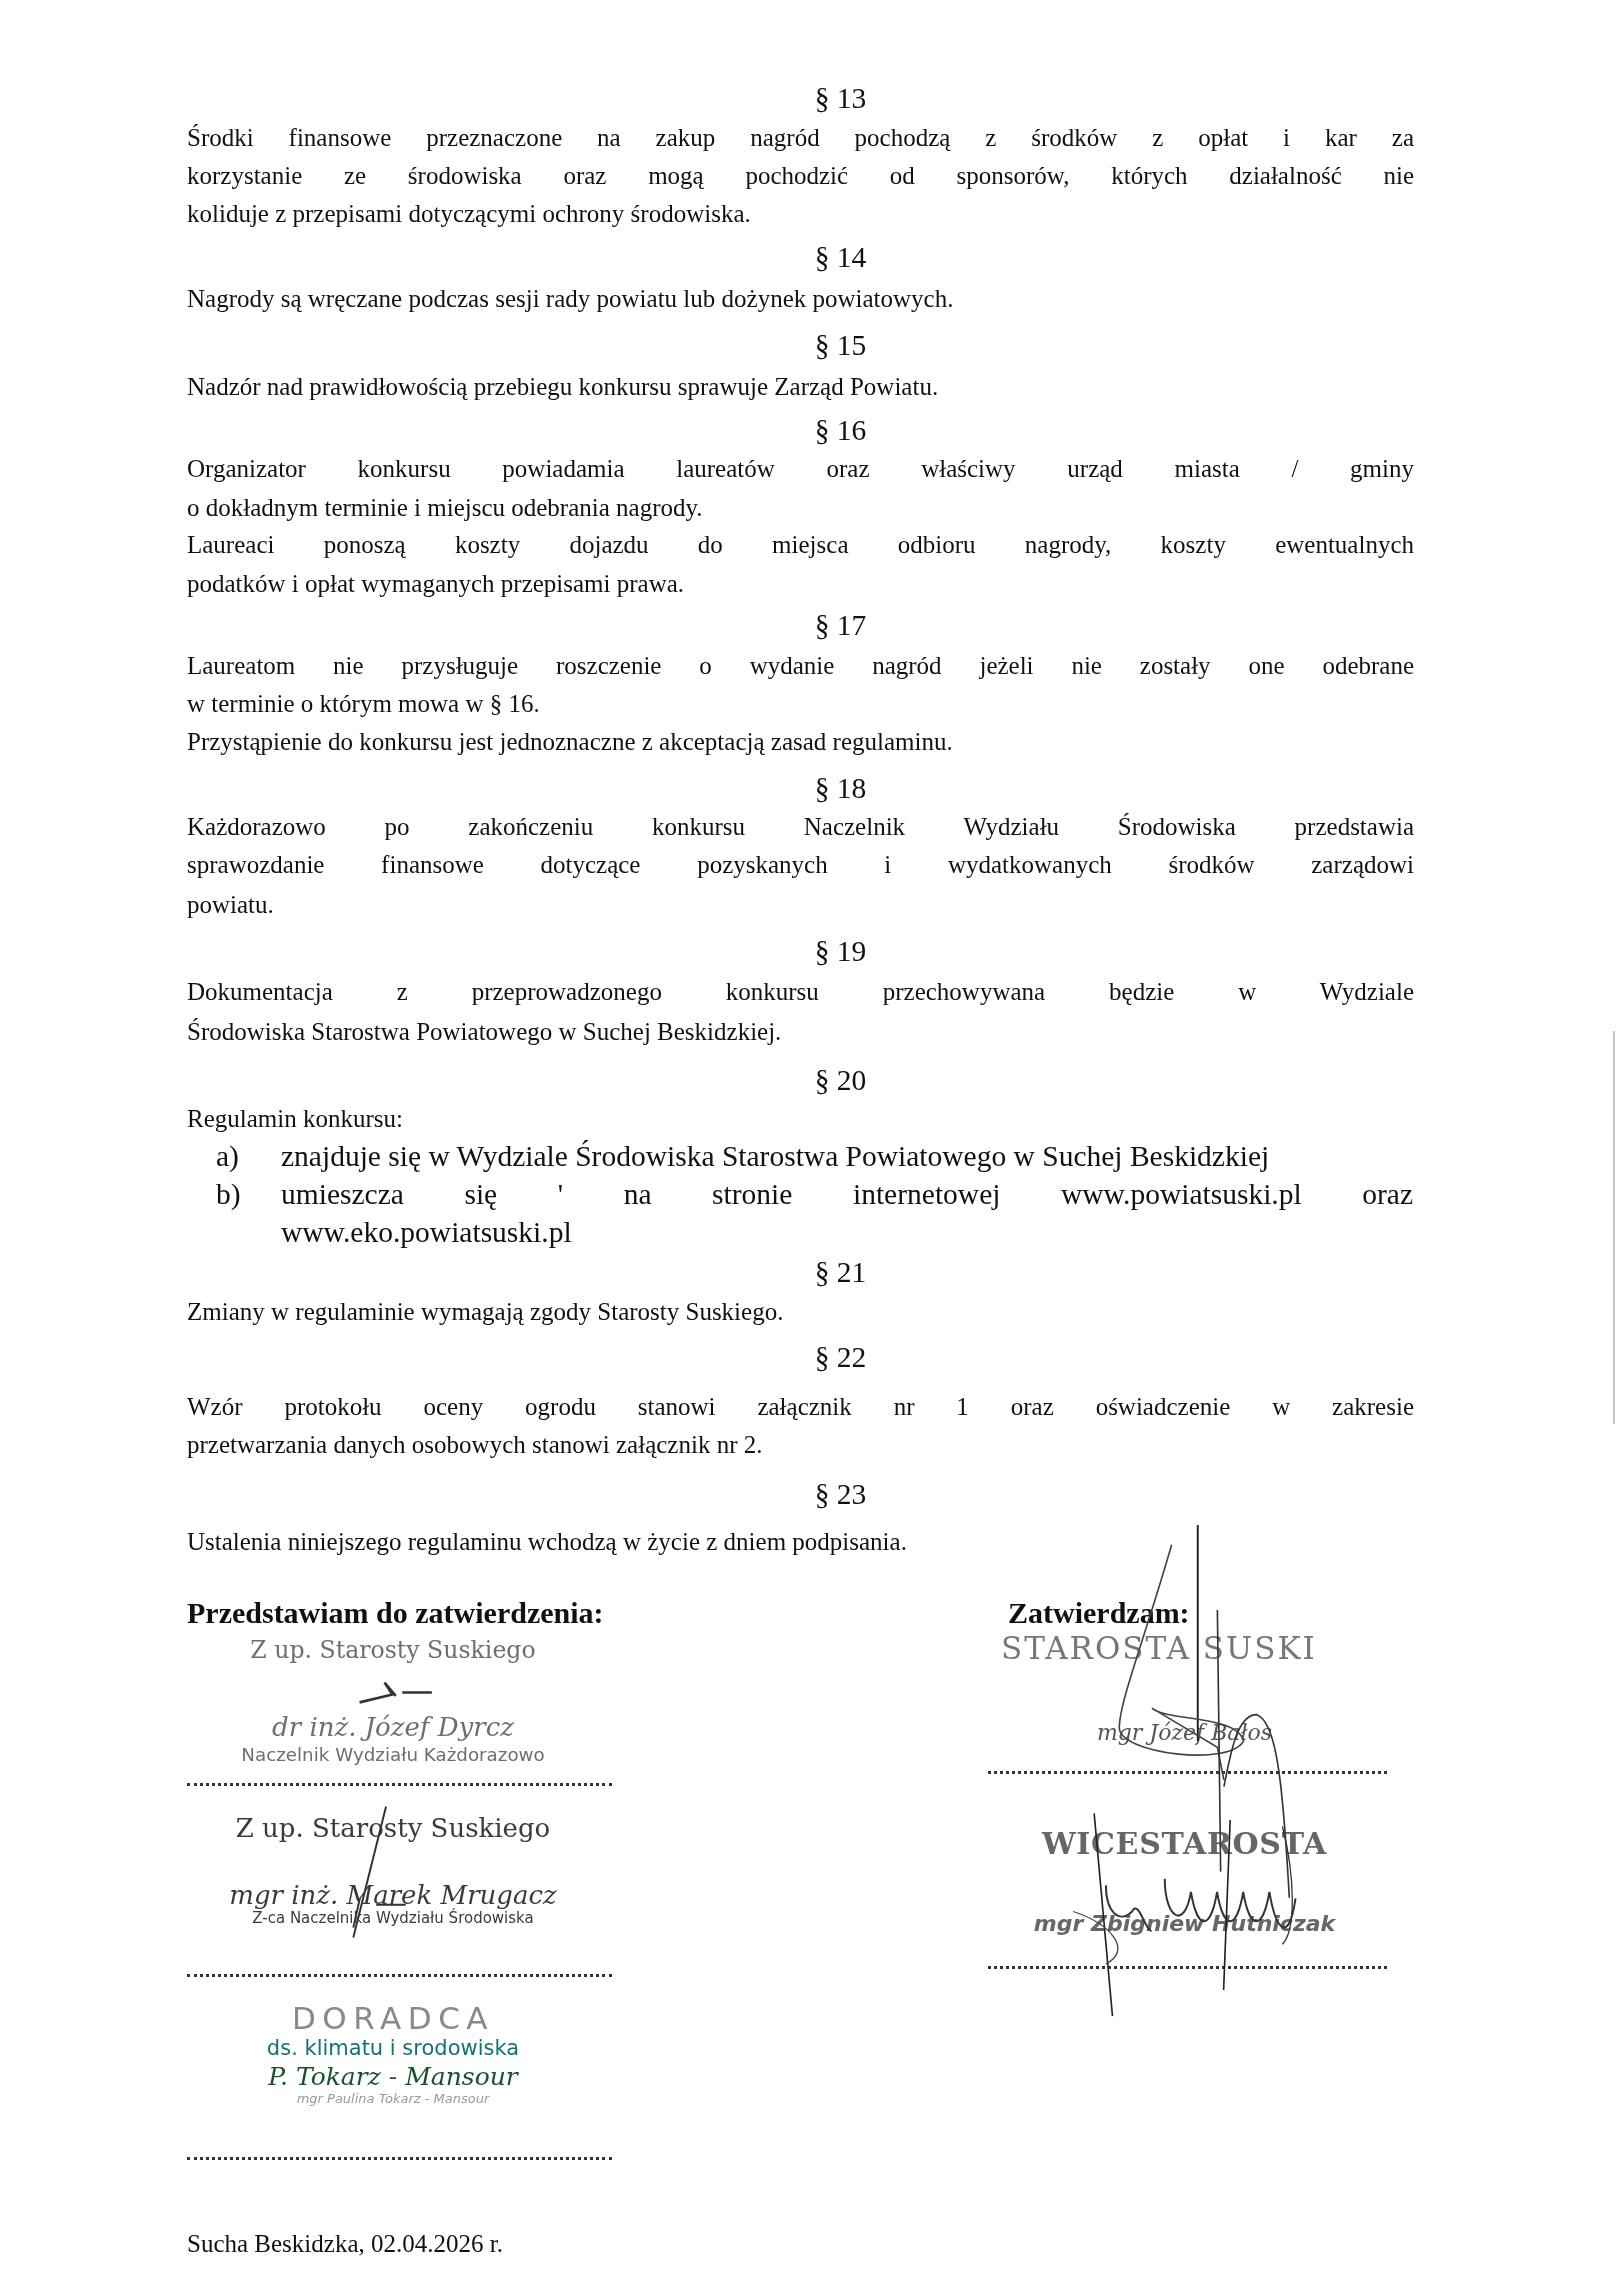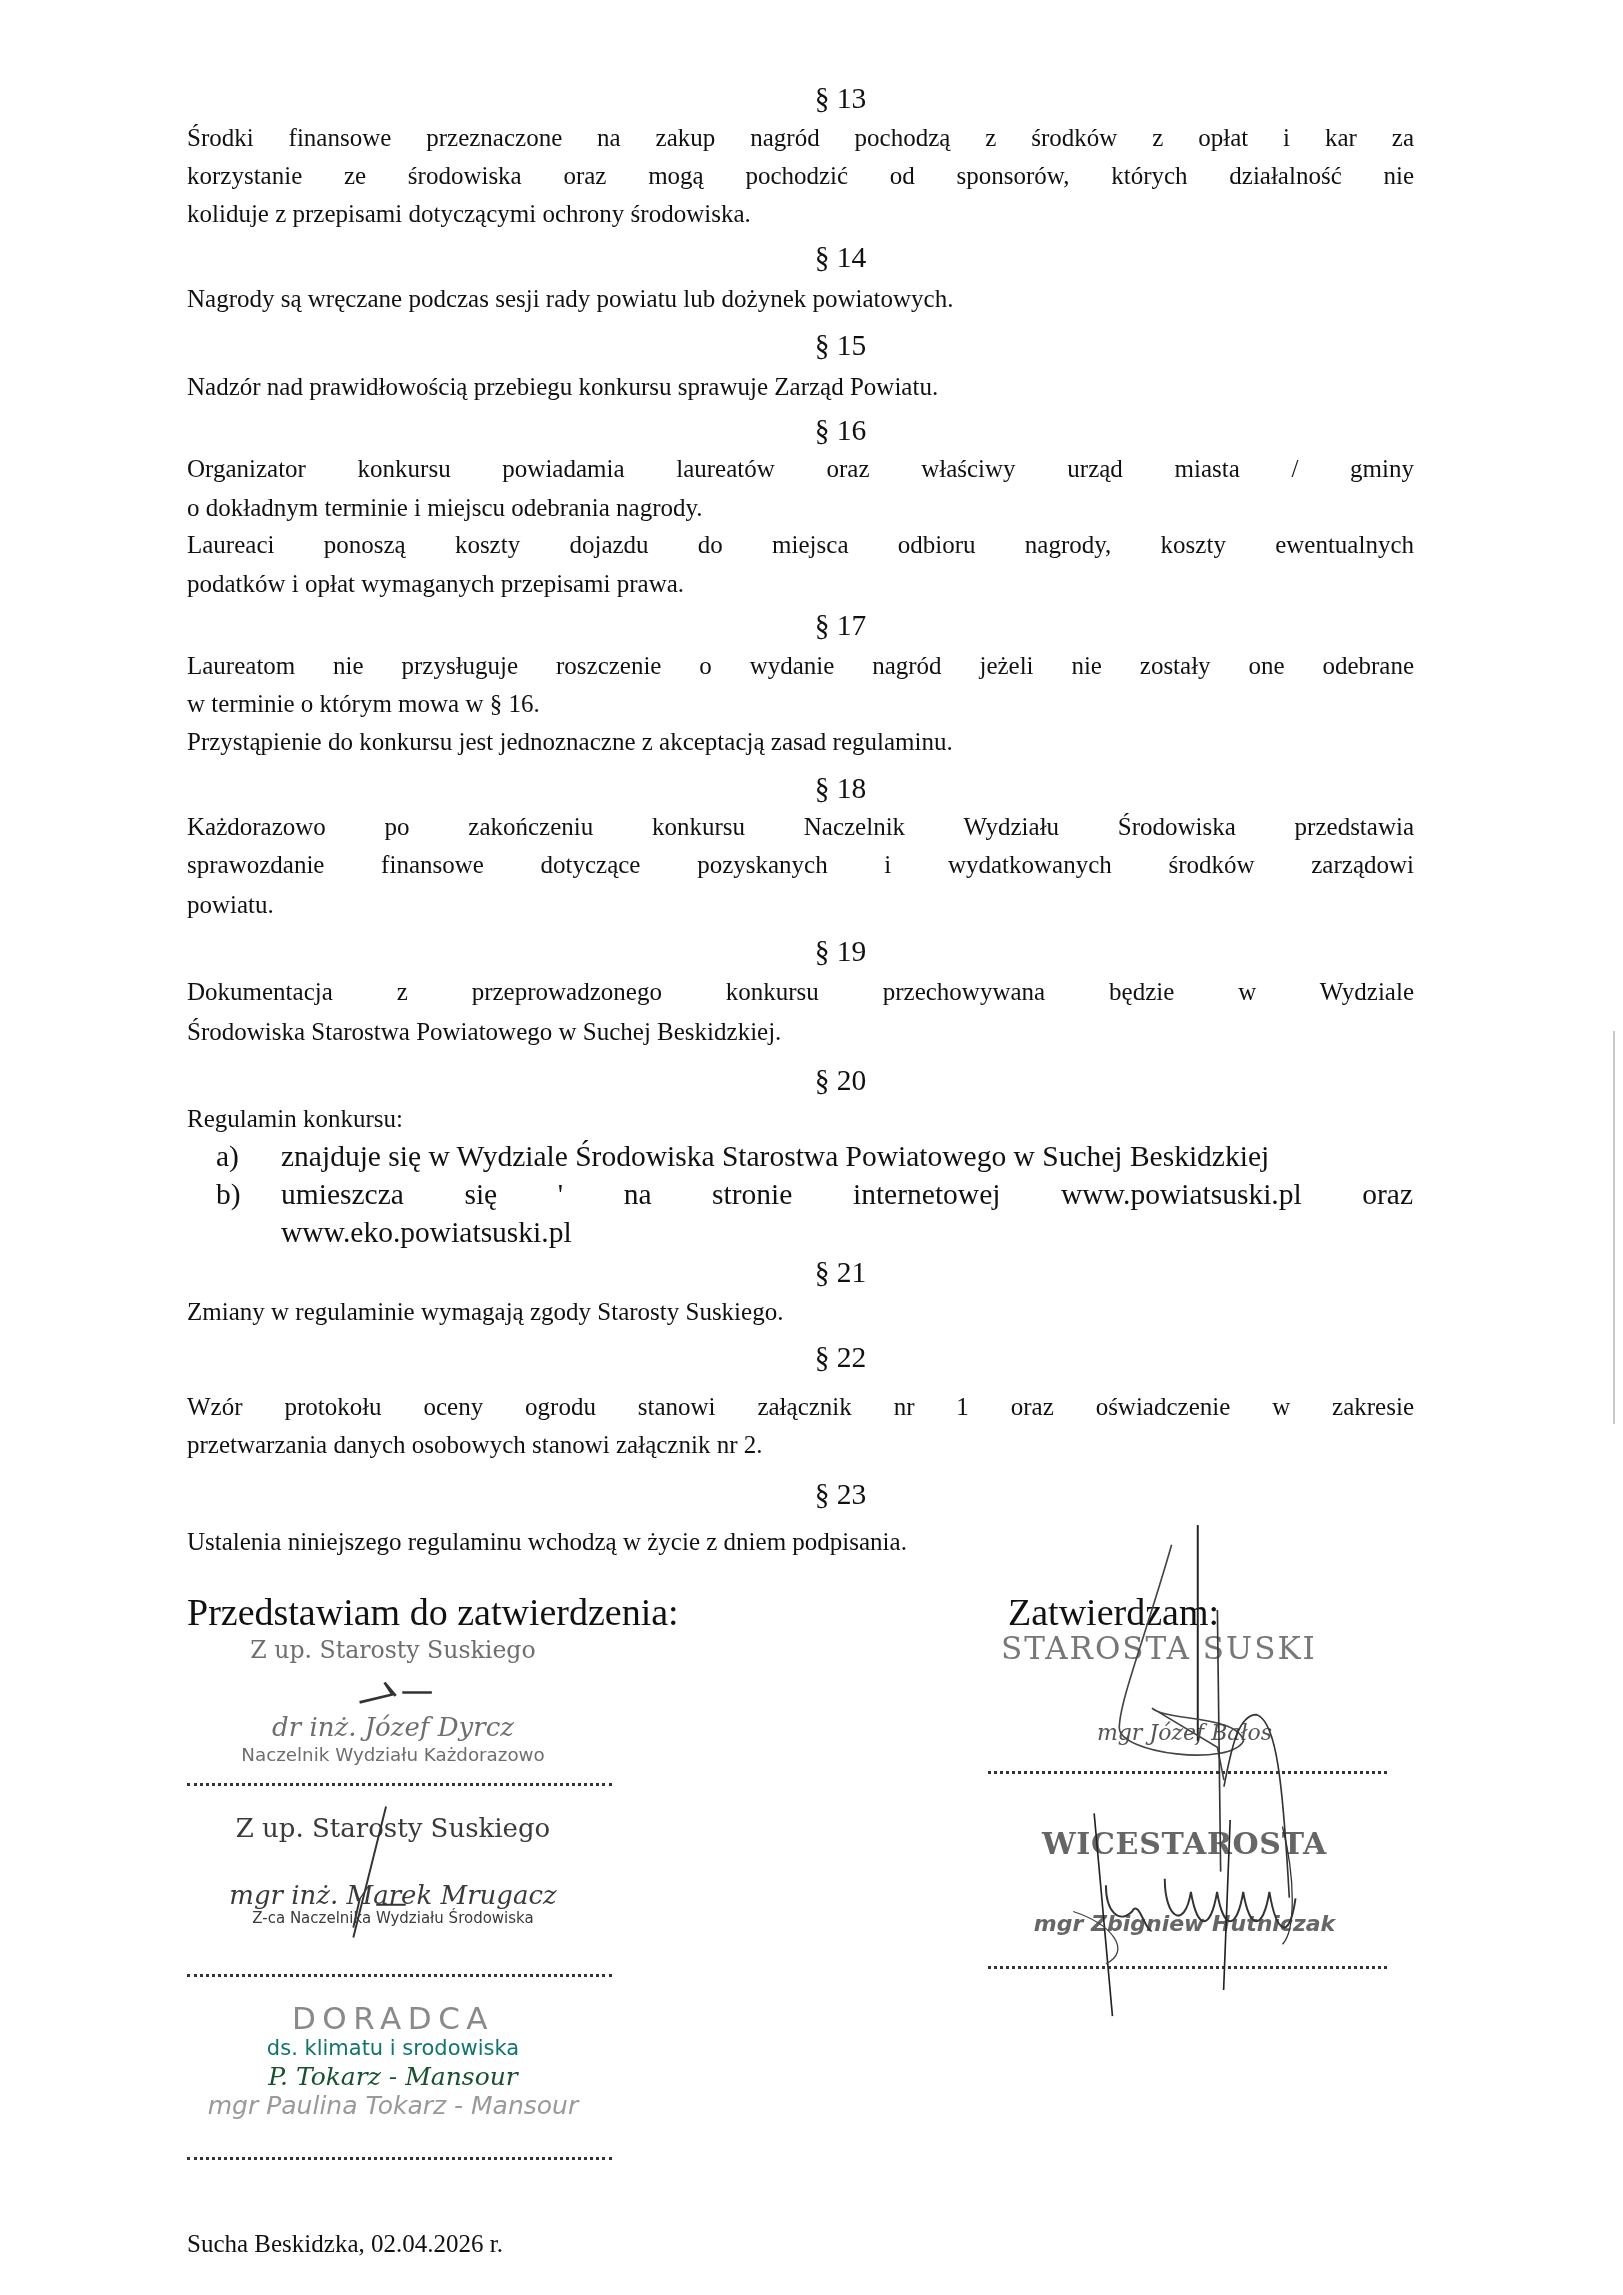--- a/index.html
+++ b/index.html
@@ -1,21 +1,21 @@
 <!DOCTYPE html>
 <html style="font-size:10.5px"><head>
 <meta charset="utf-8">
 <style>
   html, body { margin:0; padding:0; background:#ffffff; }
   body { width:1623px; height:2295px; position:relative; overflow:hidden;
          font-family:"Liberation Serif", serif; color:#111; }
   .ln { position:absolute; left:187px; width:1227px; font-size:25px; line-height:37px; white-space:nowrap; }
   .just { text-align:justify; text-align-last:justify; }
   .par { position:absolute; left:0; width:1623px; text-align:center; font-size:29.5px; line-height:37px; padding-left:58px; box-sizing:border-box; }
-  .bold { font-weight:normal; font-size:38px; }
+  .bold { font-weight:bold; font-size:30px; }
   .item-marker { position:absolute; left:216px; font-size:29.5px; line-height:37px; }
   .item-ln { position:absolute; left:281px; width:1132px; font-size:29.5px; line-height:37px; white-space:nowrap; }
   .stamp { position:absolute; color:#6e6e6e; white-space:nowrap; text-align:center; }
   .stamp.sans { font-family:"DejaVu Sans", sans-serif; }
   .stamp.serif { font-family:"DejaVu Serif", serif; }
   .dots { position:absolute; height:3.9px; border-bottom:3.9px dotted #333; }
   .sig { position:absolute; pointer-events:none; }
   .edge-line { position:absolute; left:1613px; top:1031px; width:2px; height:393px; background:#c9c9c9; }
 </style>
 </head>
@@ -85,21 +85,21 @@
 <svg class="sig" style="left:340px; top:1800px" width="79" height="144" viewBox="0 0 120 220">
   <path d="M70 10 L20 210 M30 150 L20 195 M55 160 L100 160" stroke="#333" stroke-width="3" fill="none"></path>
 </svg>
 <div class="stamp serif" style="left:190px; width:406px; top:1880px; font-size:26px; font-style:italic; color:#3a3a3a;">mgr inż. Marek Mrugacz</div>
 <div class="stamp sans" style="left:190px; width:406px; top:1909px; font-size:15px; color:#3a3a3a;">Z-ca Naczelnika Wydziału Środowiska</div>
 <div class="dots" style="left:187px; width:425px; top:1970px;"></div>
 
 <div class="stamp sans" style="left:190px; width:406px; top:2000px; font-size:31px; letter-spacing:6.5px; color:#8a8a8a;">DORADCA</div>
 <div class="stamp sans" style="left:190px; width:406px; top:2036px; font-size:21px; color:#0f766e;">ds. klimatu i srodowiska</div>
 <div class="stamp serif" style="left:190px; width:406px; top:2062px; font-size:25px; font-style:italic; color:#14532d;">P. Tokarz - Mansour</div>
-<div class="stamp sans" style="left:190px; width:406px; top:2091px; font-size:25px; font-style:italic; color:#9a9a9a;">mgr Paulina Tokarz - Mansour</div>
+<div class="stamp sans" style="left:190px; width:406px; top:2091px; font-size:13px; font-style:italic; color:#9a9a9a;">mgr Paulina Tokarz - Mansour</div>
 <div class="dots" style="left:187px; width:425px; top:2153px;"></div>
 
 <div class="stamp serif" style="left:1001px; width:367px; top:1630px; font-size:31px; letter-spacing:2px; text-align:left; color:#777;">STAROSTA SUSKI</div>
 <div class="stamp serif" style="left:1001px; width:367px; top:1720px; font-size:22px; font-style:italic; color:#555;">mgr Józef Bałos</div>
 <div class="dots" style="left:988px; width:399px; top:1767px;"></div>
 
 <div class="stamp serif" style="left:1001px; width:367px; top:1826px; font-size:30px; font-weight:bold; letter-spacing:0.7px; color:#666;">WICESTAROSTA</div>
 <div class="stamp sans" style="left:1001px; width:367px; top:1911px; font-size:22px; font-style:italic; font-weight:bold; color:#666;">mgr Zbigniew Hutniczak</div>
 <div class="dots" style="left:988px; width:399px; top:1962px;"></div>
 

